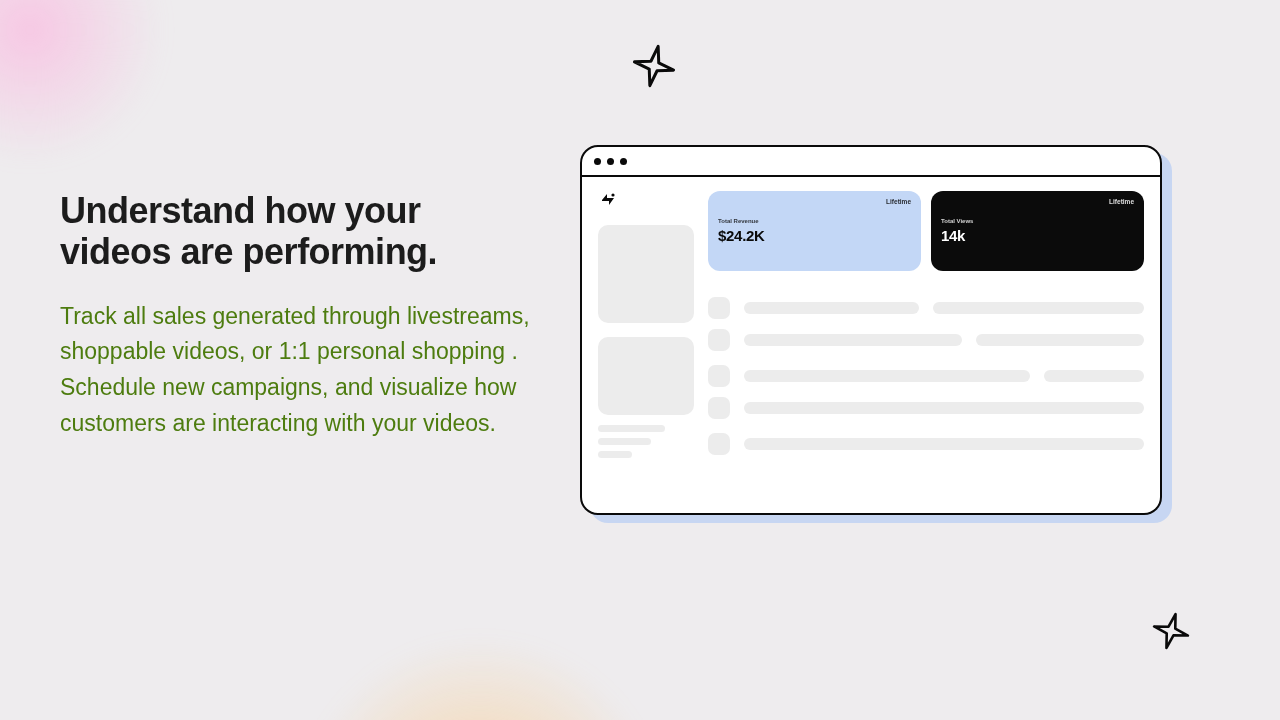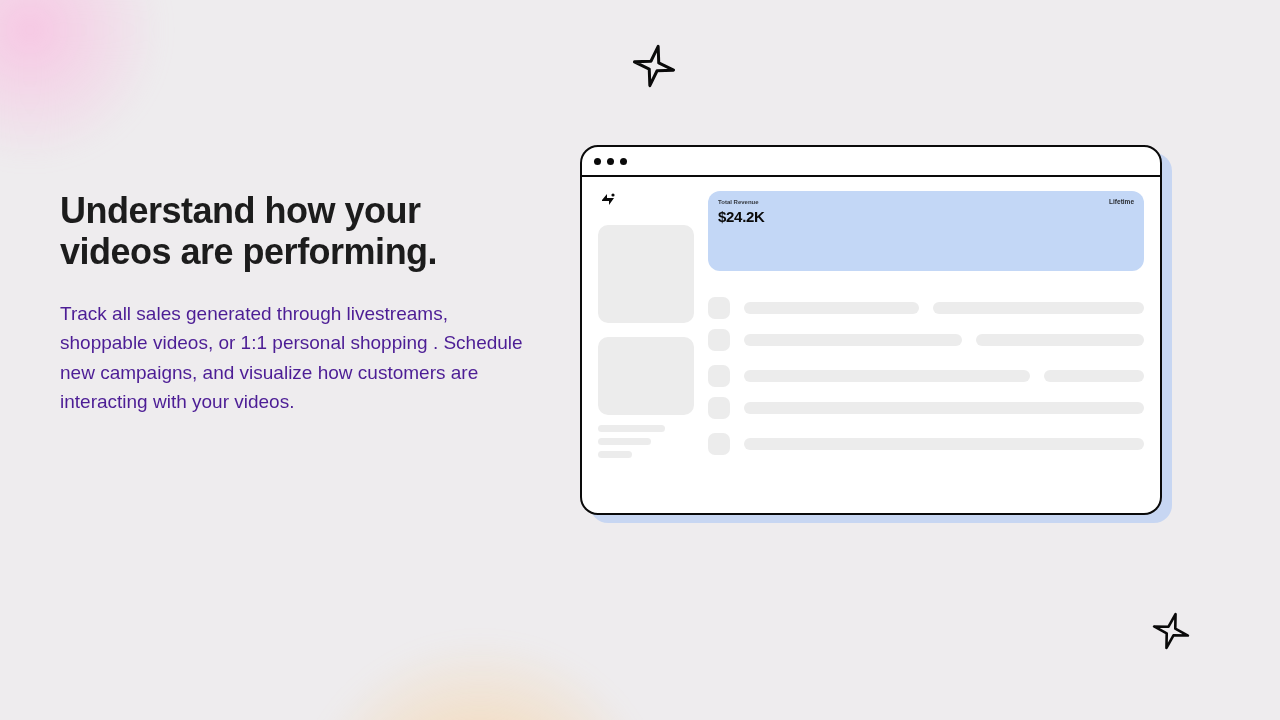--- a/index.html
+++ b/index.html
@@ -33,23 +33,23 @@
     color: #1c1c1c;
   }
   .copy h1 {
     font-size: 36px;
     line-height: 1.15;
     font-weight: 700;
     letter-spacing: -0.5px;
   }
   .copy p {
     margin-top: 26px;
-    font-size: 19px;
+    font-size: 23px;
     line-height: 1.55;
-    color: #4c1d95;
+    color: #4d7c0f;
   }
 
   
   .sparkle { position: absolute; }
   .sparkle svg { display: block; }
 
   
   .window-wrap {
     position: absolute;
     left: 580px; top: 145px;
@@ -120,21 +120,21 @@
     gap: 10px;
     margin-bottom: 26px;
   }
   .stat {
     flex: 1;
     height: 80px;
     border-radius: 12px;
     padding: 8px 10px 9px 10px;
     display: flex;
     flex-direction: column;
-    justify-content: flex-start;
+    justify-content: center;
     position: relative;
   }
   .stat.light { background: #c3d7f6; color: #0a0a0a; }
   .stat.dark  { background: #0b0b0b; color: #fff; }
   .stat .period {
     position: absolute;
     top: 7px; right: 10px;
     font-size: 6.5px;
     font-weight: 700;
     opacity: 0.85;
@@ -234,20 +234,27 @@
 
       <div class="main">
         <div class="stat-row">
           <div class="stat light">
             <span class="period">Lifetime</span>
             <div class="bottom">
               <div class="label">Total Revenue</div>
               <div class="value">$24.2K</div>
             </div>
           </div>
+          <div class="stat dark">
+            <span class="period">Lifetime</span>
+            <div class="bottom">
+              <div class="label">Total Views</div>
+              <div class="value">14k</div>
+            </div>
+          </div>
         </div>
 
         <div class="list">
           <div class="group">
             <div class="row">
               <div class="sq"></div>
               <div class="bars">
                   <div class="bar" style="flex:1"></div>
                   <div class="bar" style="flex:1.2"></div>
                 </div>

